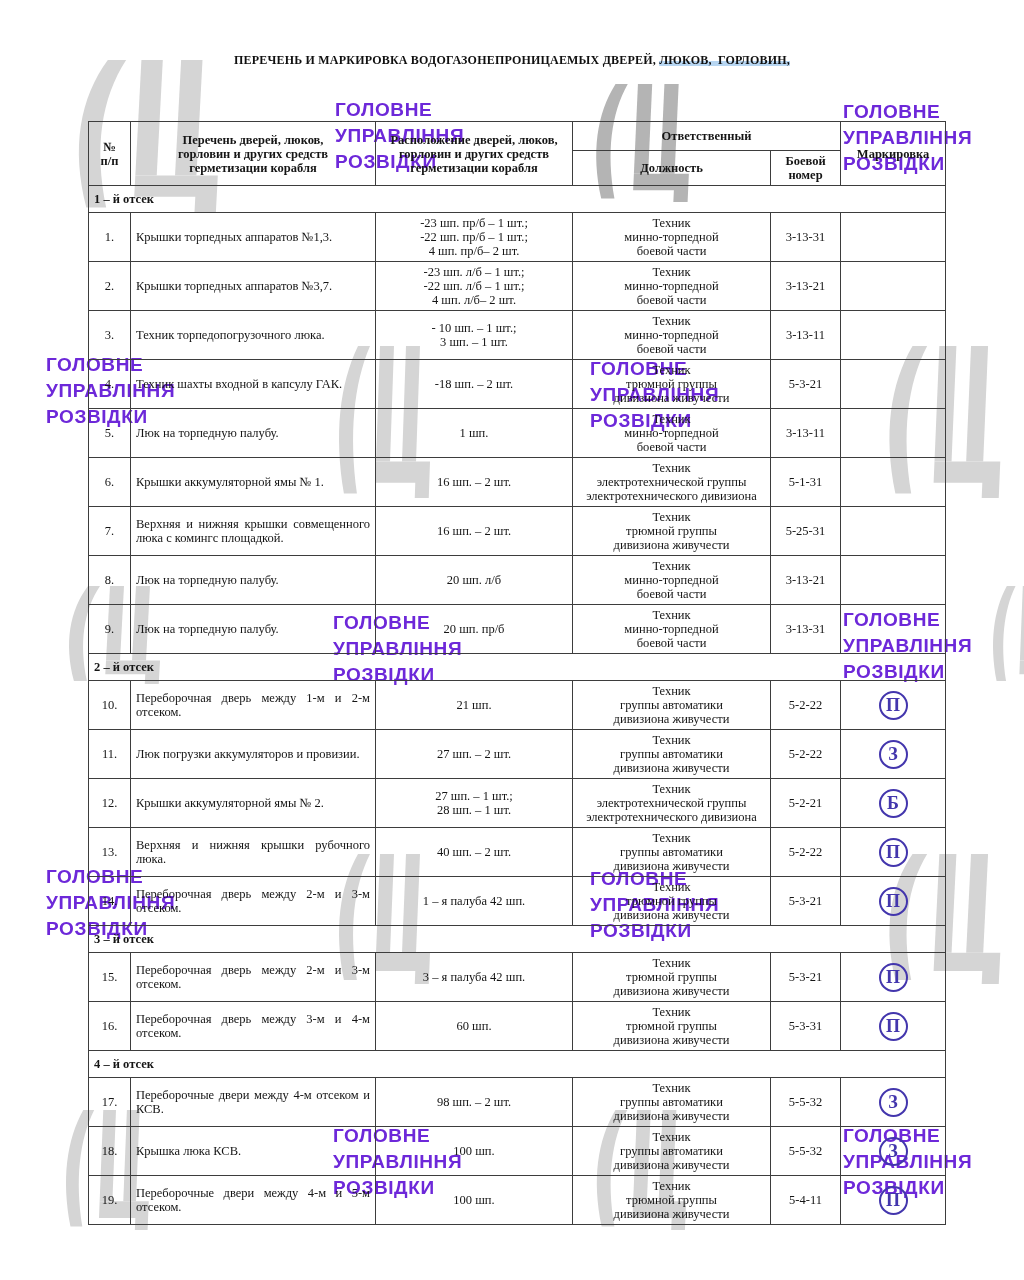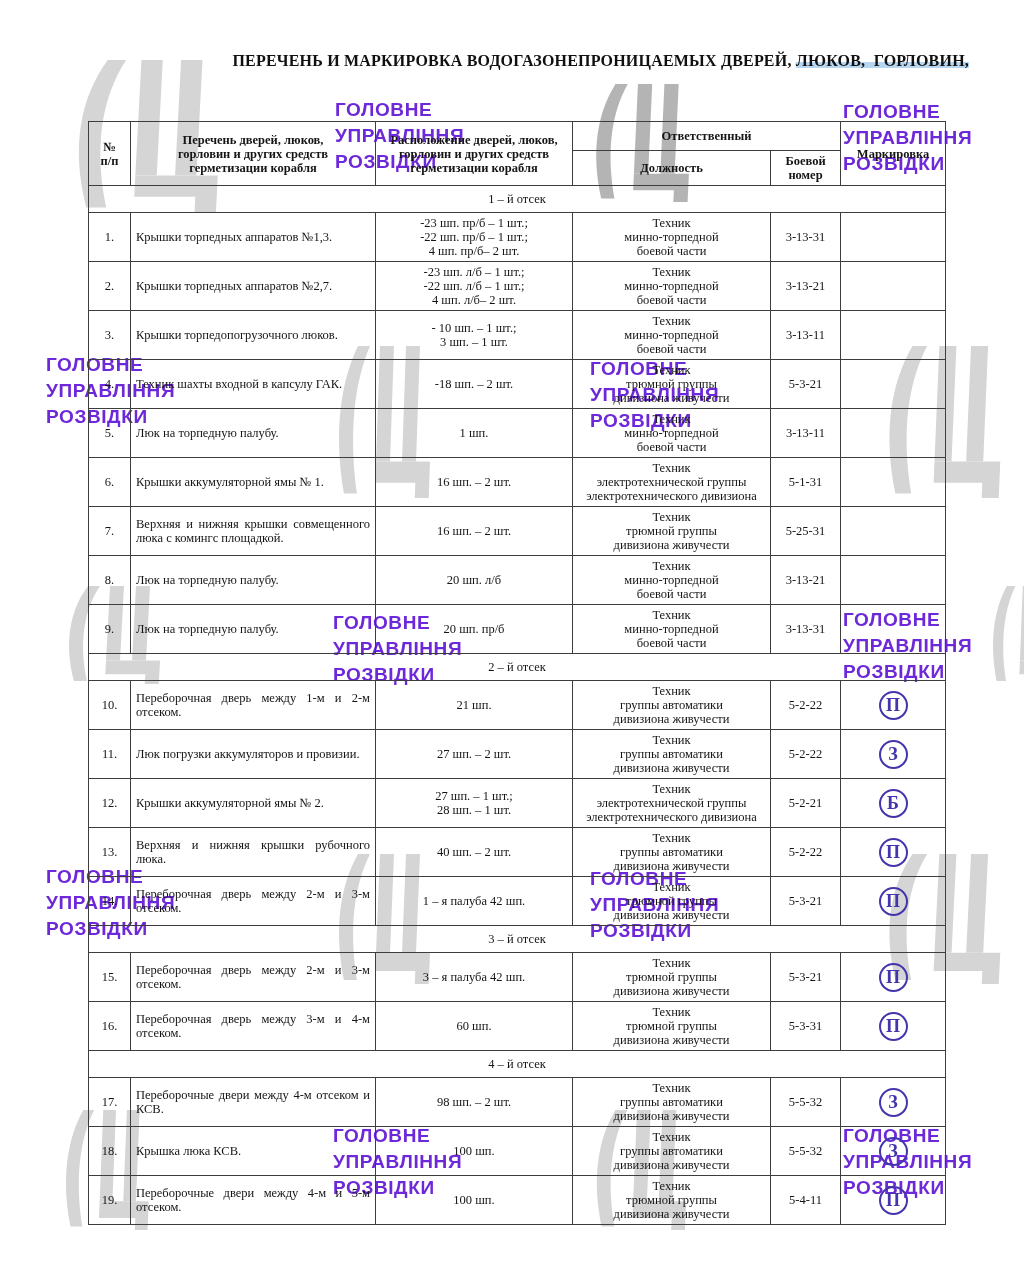--- a/index.html
+++ b/index.html
@@ -14,42 +14,42 @@
     position:absolute; font-family:"Liberation Sans", sans-serif;
     font-weight:700; font-size:19px; line-height:26px;
     letter-spacing:0.6px; color:#6d28d9; white-space:pre-line;
   }
   .wm-logo { position:absolute; color:#d5d5d5; }
   .wm-logo.dark { color:#b4b4b4; }
   .wm-logo svg { display:block; width:100%; height:100%; fill:currentColor; }
   
   .title {
     position:absolute; z-index:1; top:50px; left:55px; right:55px;
-    text-align:right; font-weight:700; font-size:16px; line-height:21px;
+    text-align:center; font-weight:700; font-size:12px; line-height:21px;
     letter-spacing:0.2px; color:#101010;
   }
   .hl {
     background:linear-gradient(transparent 58%, #b7d6f2 58%, #b7d6f2 96%, transparent 96%);
     border-radius:2px;
   }
   
   table.doc {
     position:absolute; z-index:1; left:88px; top:121px; width:857px;
     border-collapse:collapse; table-layout:fixed; background:transparent;
   }
   table.doc th, table.doc td {
     border:1.5px solid #3d3d3d; font-size:12.5px; line-height:14px;
     padding:3px 5px; vertical-align:middle; background:transparent;
   }
   table.doc th {
     font-weight:700; text-align:center; white-space:pre-line; padding:2px 3px;
   }
   tr.head-top th { height:24px; }
   tr.head-sub th { height:30px; }
-  td.section-cell { font-weight:400; text-align:center; height:20px; }
+  td.section-cell { font-weight:700; text-align:left; height:20px; }
   td.c-num  { text-align:center; }
   td.c-name { text-align:justify; text-align-last:left; }
   td.c-loc, td.c-pos, td.c-bn { text-align:center; white-space:pre-line; }
   td.c-mark { text-align:center; }
   .stamp {
     display:inline-flex; width:29px; height:29px; box-sizing:border-box;
     border:2.4px solid #4336ad; border-radius:50%;
     align-items:center; justify-content:center;
     font-family:"Liberation Serif", serif; font-weight:700; font-size:18px;
     color:#4336ad; padding-bottom:1px;
@@ -236,33 +236,33 @@
 -22 шп. пр/б – 1 шт.;
 4 шп. пр/б– 2 шт.</td>
           <td class="c-pos">Техник
 минно-торпедной
 боевой части</td>
           <td class="c-bn">3-13-31</td>
           <td class="c-mark"></td>
         </tr>
         <tr>
           <td class="c-num">2.</td>
-          <td class="c-name">Крышки торпедных аппаратов №2,7.</td>
+          <td class="c-name">Крышки торпедных аппаратов №3,7.</td>
           <td class="c-loc">-23 шп. л/б – 1 шт.;
 -22 шп. л/б – 1 шт.;
 4 шп. л/б– 2 шт.</td>
           <td class="c-pos">Техник
 минно-торпедной
 боевой части</td>
           <td class="c-bn">3-13-21</td>
           <td class="c-mark"></td>
         </tr>
         <tr>
           <td class="c-num">3.</td>
-          <td class="c-name">Крышки торпедопогрузочного люков.</td>
+          <td class="c-name">Техник торпедопогрузочного люка.</td>
           <td class="c-loc">- 10 шп. – 1 шт.;
 3 шп. – 1 шт.</td>
           <td class="c-pos">Техник
 минно-торпедной
 боевой части</td>
           <td class="c-bn">3-13-11</td>
           <td class="c-mark"></td>
         </tr>
         <tr>
           <td class="c-num">4.</td>

